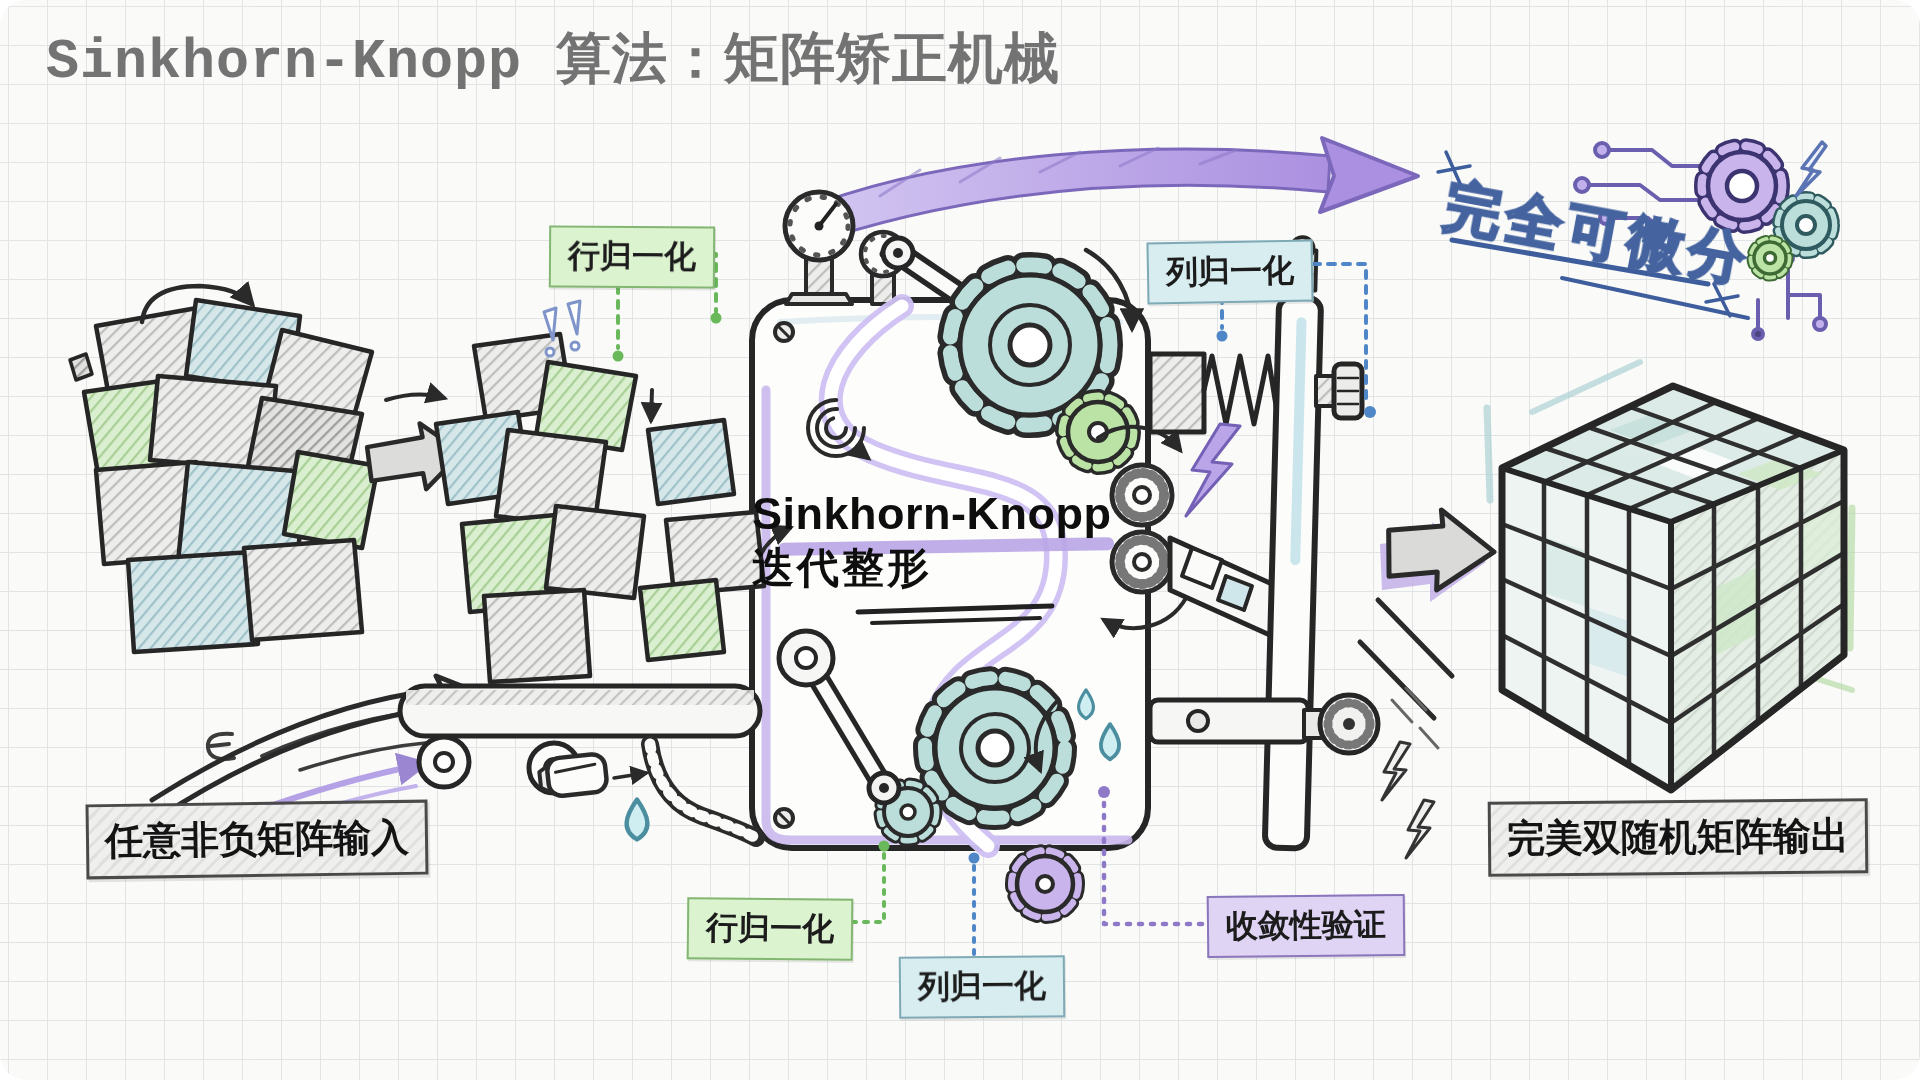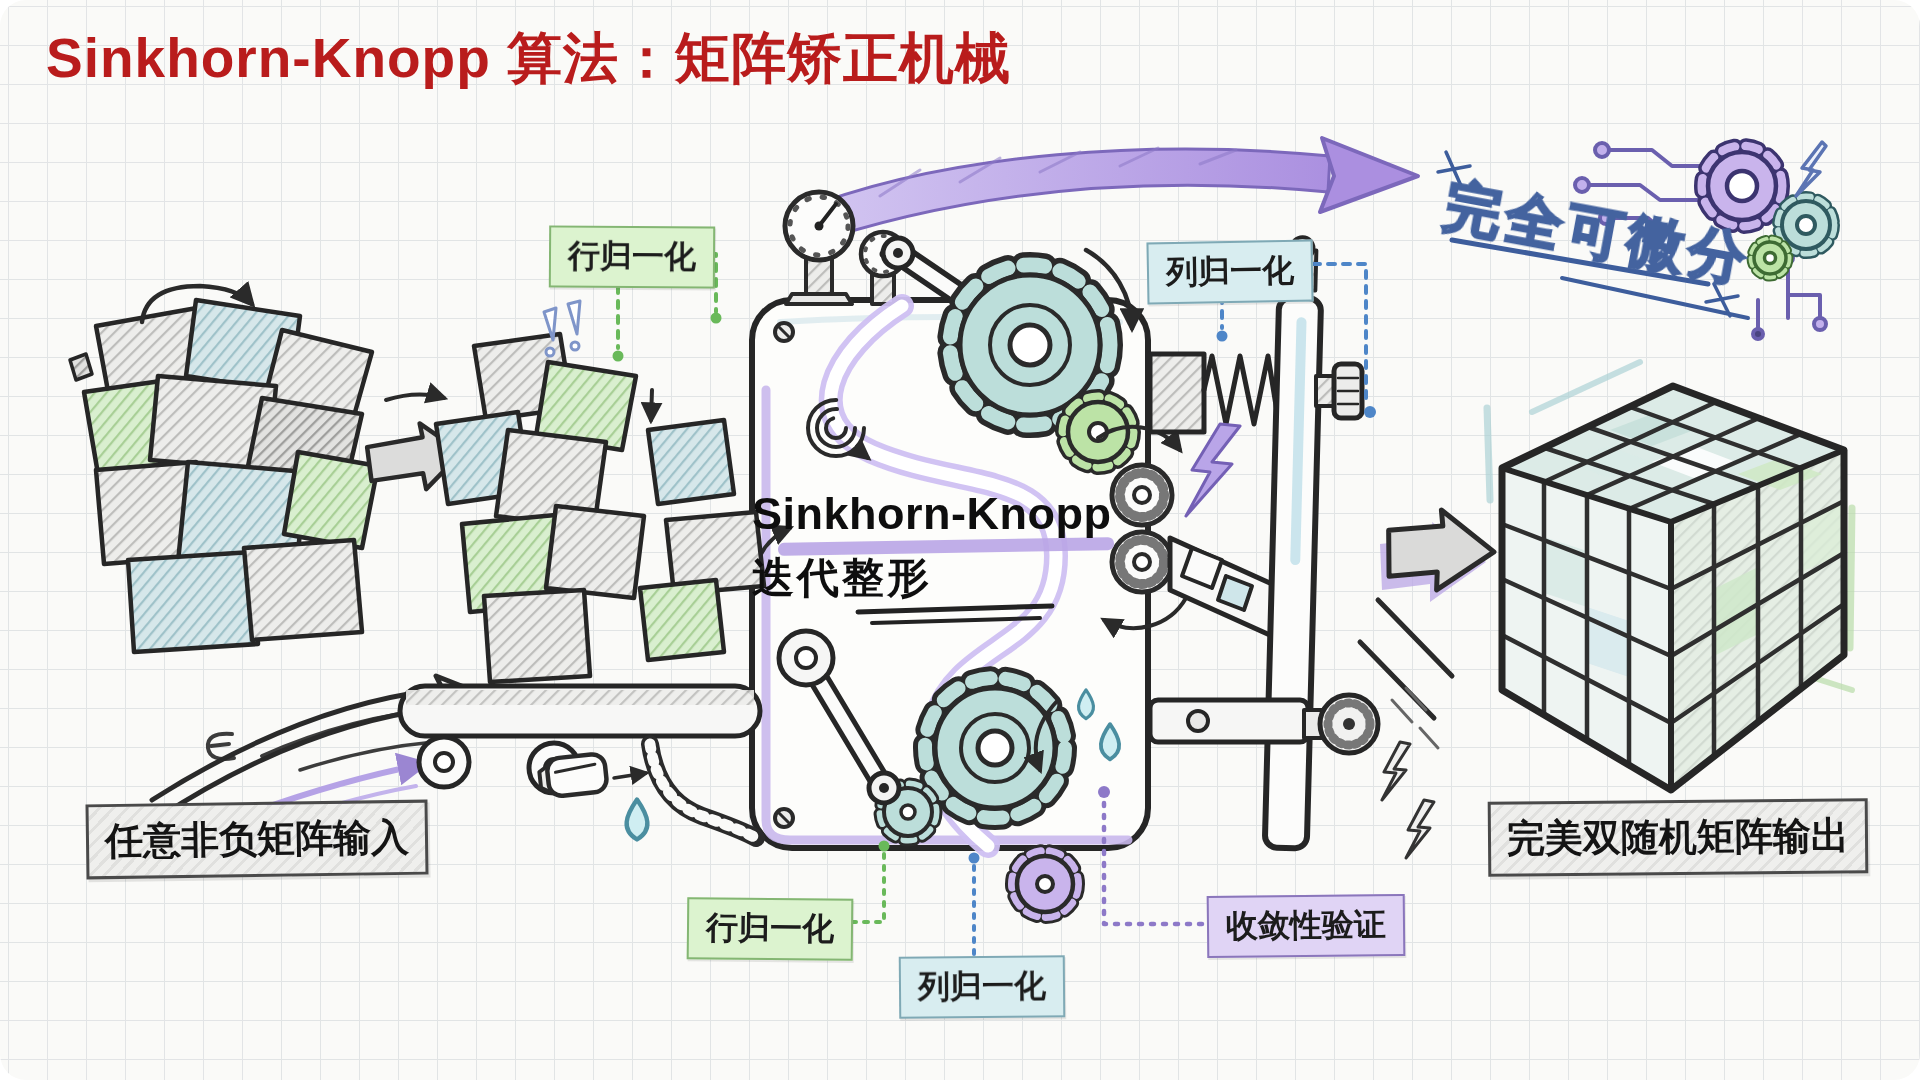--- a/index.html
+++ b/index.html
@@ -4,30 +4,30 @@
 <style>
   html,body{margin:0;padding:0;background:#ffffff;}
   .stage{position:relative;width:1920px;height:1080px;background:#fafaf8;overflow:hidden;
          border-radius:26px;font-family:"Liberation Sans","DejaVu Sans",sans-serif;}
   .grid{position:absolute;inset:0;
         background-image:linear-gradient(to right,#dcdfe1 1.5px,transparent 1.5px),
                          linear-gradient(to bottom,#dcdfe1 1.5px,transparent 1.5px);
         background-size:39px 39px;background-position:8px 6px;opacity:.8;}
   svg.art{position:absolute;left:0;top:0;}
   svg.art *{stroke-linecap:round;stroke-linejoin:round;}
-  .title{position:absolute;left:46px;top:22px;font-size:55px;font-weight:800;color:#b91c1c;letter-spacing:1px;white-space:nowrap;}
+  .title{position:absolute;left:46px;top:22px;font-size:55px;font-weight:800;color:#737373;letter-spacing:1px;white-space:nowrap;font-family:Liberation Mono, monospace;}
   .badge{position:absolute;font-size:32px;font-weight:700;color:#1c1c1c;padding:7px 17px;border:2.5px solid;white-space:nowrap;box-shadow:1px 2px 0 rgba(70,70,70,.12);}
   .badge.green{background:var(--green_badge,#dcf3cf);border-color:#84b673;}
   .badge.teal{background:var(--teal_badge,#d8edf0);border-color:#7fa9b5;}
   .badge.purple{background:var(--purple_badge,#e0d4f5);border-color:#8a76bb;}
   .hatch-label{position:absolute;font-size:38px;font-weight:700;color:#141414;padding:9px 16px;border:3px solid #4a4a4a;white-space:nowrap;
         background:repeating-linear-gradient(135deg,#efefed 0 7px,#e0e0de 7px 10px);box-shadow:2px 3px 0 rgba(60,60,60,.12);}
   .machine-title{position:absolute;left:752px;top:488px;width:396px;text-align:left;color:#0e0e0e;}
   .machine-title .l1{font-size:45px;font-weight:800;letter-spacing:.5px;}
-  .machine-title .l2{font-size:42px;font-weight:700;margin-top:10px;letter-spacing:3px;}
+  .machine-title .l2{font-size:42px;font-weight:700;letter-spacing:3px;}
   .diff{position:absolute;left:1452px;top:168px;font-size:57px;font-weight:800;letter-spacing:5px;
         transform:rotate(10.5deg);transform-origin:0 0;white-space:nowrap;
         color:#4a699f;-webkit-text-fill-color:#f4f7fd;-webkit-text-stroke:2.8px #44639f;}
 </style>
 </head>
 <body>
 
 <div class="stage">
   <div class="grid"></div>
 

